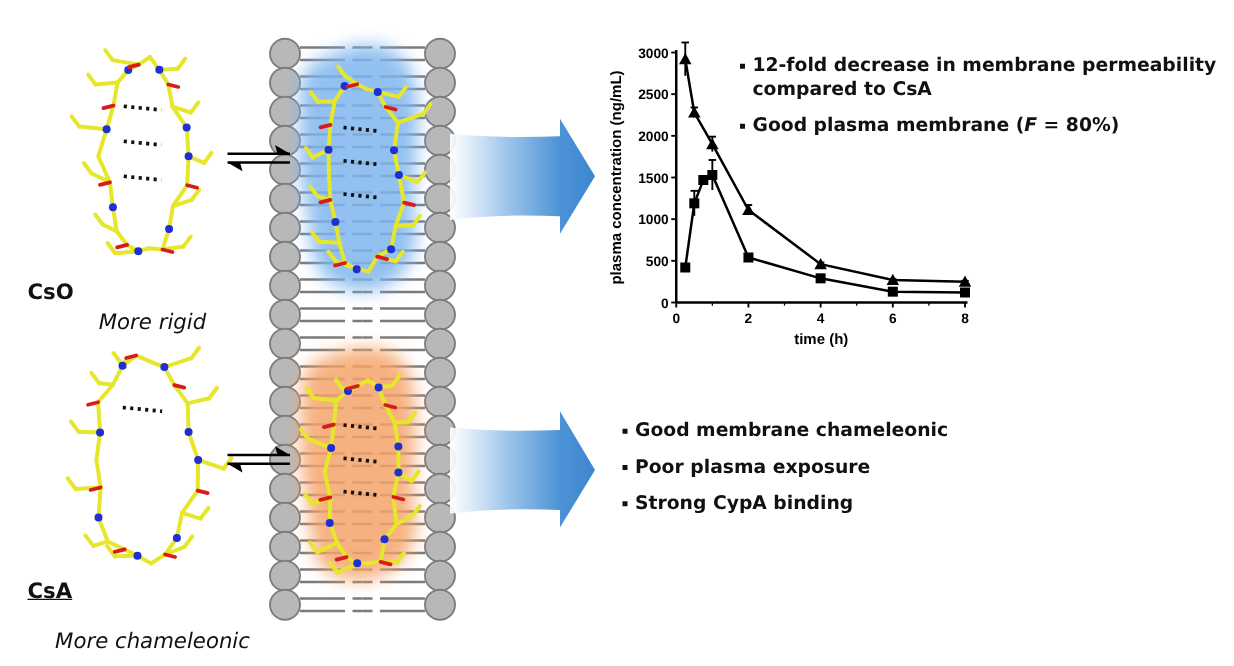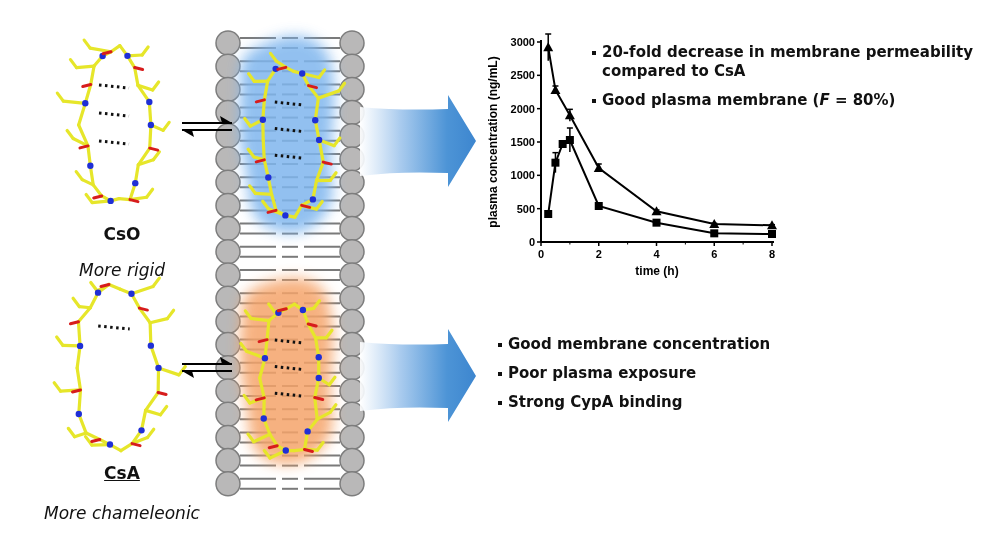--- a/index.html
+++ b/index.html
@@ -1,19 +1,19 @@
 <!DOCTYPE html>
 <html><head>
   <meta charset="utf-8">
   <style>
     html, body { margin: 0; padding: 0; background: #ffffff; }
     body { width: 987px; height: 533px; position: relative; overflow: hidden;
            font-family: "DejaVu Sans", sans-serif; color: #111; }
     #scene { position: absolute; left: 0; top: 0; }
-    .label-name { position: absolute; font-weight: bold; font-size: 17px; text-align: center; width: 200px; }
+    .label-name { position: absolute; font-weight: bold; font-size: 17px; text-align: left; width: 200px; }
     .label-desc { position: absolute; font-style: italic; font-size: 17px; text-align: center; width: 220px; color: #111; }
     .bullets { position: absolute; font-weight: bold; font-size: 15px; line-height: 19px; }
     .bullets .item { margin-bottom: 10px; display: flex; }
     .bullets .sq { display: inline-block; width: 4px; height: 4px; background: #111; margin: 8px 6px 0 2px; flex: 0 0 auto; }
     .bullets .txt { white-space: pre-wrap; }
   </style>
 </head>
 <body>
 
 <svg id="scene" width="987" height="533" viewBox="0 0 987 533">
@@ -595,40 +595,40 @@
           <line x1="769" y1="233.33333333333334" x2="775" y2="233.33333333333334" stroke="#000" stroke-width="1.5"></line>
           <rect x="768" y="230" width="8" height="8" fill="#000"></rect>
         </g>
       </g>
     <text id="chart-xlabel" x="657" y="275" text-anchor="middle" font-family="Liberation Sans, sans-serif" font-weight="bold" font-size="12">time (h)</text>
     <text id="chart-ylabel" x="0" y="0" transform="translate(497,142) rotate(-90)" text-anchor="middle" font-family="Liberation Sans, sans-serif" font-weight="bold" font-size="12">plasma concentration (ng/mL)</text>
   </g>
 </svg>
 
 <div class="label-name" style="left:22px; top:224px;">CsO</div>
-<div class="label-desc" style="left:12px; top:260px;">More rigid</div>
+<div class="label-desc" style="left:12px; top:248px;">More rigid</div>
 <div class="label-name" style="left:22px; top:463px;text-decoration:underline;">CsA</div>
 <div class="label-desc" style="left:12px; top:503px;">More chameleonic</div>
 
 <div class="bullets" style="left:590px; top:43px; width:390px;">
   <div class="item">
     <span class="sq"></span>
-    <span class="txt">20-fold decrease in membrane permeability
+    <span class="txt">12-fold decrease in membrane permeability
 compared to CsA</span>
   </div>
   <div class="item">
     <span class="sq"></span>
     <span class="txt"><span>Good plasma membrane (</span><i>F</i><span> = 80%)</span></span>
   </div>
 </div>
 
 <div class="bullets" style="left:496px; top:335px; width:340px;">
   <div class="item">
     <span class="sq"></span>
-    <span class="txt">Good membrane concentration</span>
+    <span class="txt">Good membrane chameleonic</span>
   </div>
   <div class="item">
     <span class="sq"></span>
     <span class="txt">Poor plasma exposure</span>
   </div>
   <div class="item">
     <span class="sq"></span>
     <span class="txt">Strong CypA binding</span>
   </div>
 </div>

